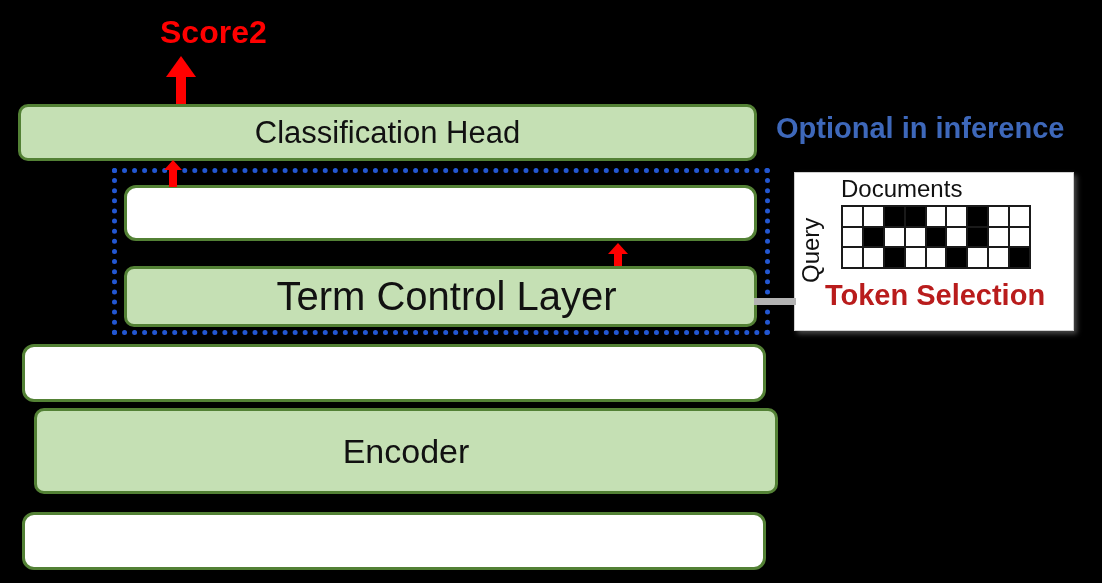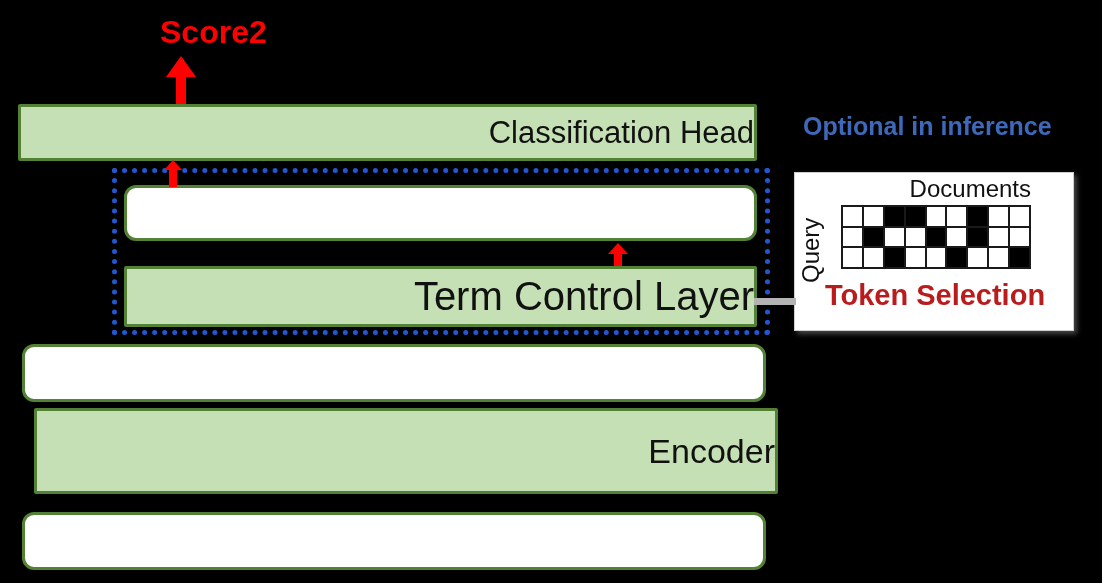--- a/index.html
+++ b/index.html
@@ -4,22 +4,22 @@
 <style>
   html,body{margin:0;padding:0;background:#000;}
   body{position:relative;width:1102px;height:583px;overflow:hidden;
        font-family:"Liberation Sans", sans-serif;}
 
   
   .abs{position:absolute;}
   .green-box{
     background:#c5e0b4;
     border:3px solid #538135;
-    border-radius:2px;
-    display:flex;align-items:center;justify-content:flex-end;
+    border-radius:10px;
+    display:flex;align-items:center;justify-content:center;
     color:#111;box-sizing:border-box;
   }
   .token-row{
     background:#fff;
     border:3px solid #538135;
     border-radius:12px;
     box-sizing:border-box;
   }
   .token-cell{
     position:absolute;
@@ -34,21 +34,21 @@
 
   
   #score-label{left:160px;top:14px;font-size:32px;font-weight:bold;color:#ff0000;}
   #score-arrow-shaft{left:176px;top:76px;width:10px;height:29px;background:#ff0000;}
   #score-arrow-head{left:166px;top:56px;width:0;height:0;
     border-left:15px solid transparent;border-right:15px solid transparent;
     border-bottom:21px solid #ff0000;}
 
   #classification-head{left:18px;top:104px;width:739px;height:57px;font-size:31px;}
 
-  #optional-note{left:776px;top:112px;font-size:25px;font-weight:bold;color:#3e68ba;white-space:nowrap;margin-left:27px;}
+  #optional-note{left:776px;top:112px;font-size:29px;font-weight:bold;color:#3e68ba;white-space:nowrap;}
 
   
   #dotted-region{left:112px;top:168px;width:658px;height:167px;
     border:5px dotted #2357d2;box-sizing:border-box;}
 
   
   #cls-arrow-shaft{left:169px;top:169px;width:8px;height:18px;background:#ff0000;z-index:6;}
   #cls-arrow-head{left:164px;top:160px;width:0;height:0;z-index:6;
     border-left:9px solid transparent;border-right:9px solid transparent;
     border-bottom:10px solid #ff0000;}
@@ -83,21 +83,21 @@
   #token-row-bottom{left:22px;top:512px;width:744px;height:58px;z-index:2;}
   #trb-cls{left:30px;top:520px;width:109px;height:42px;}
   #trb-query{left:146px;top:520px;width:131px;height:42px;}
   #trb-sep{left:284px;top:520px;width:110px;height:42px;}
   #trb-doc{left:402px;top:520px;width:357px;height:42px;}
 
   
   #token-selection-panel{left:794px;top:172px;width:280px;height:159px;
     background:#fff;border:1px solid #cfcfcf;box-sizing:border-box;z-index:4;
     box-shadow:3px 3px 5px rgba(130,130,130,0.55);}
-  #documents-label{left:46px;top:2px;width:190px;text-align:right;
+  #documents-label{left:46px;top:2px;width:190px;text-align:left;
     font-size:24px;color:#111;}
   #query-label{left:2px;top:30px;height:94px;
     writing-mode:vertical-rl;transform:rotate(180deg);
     display:flex;align-items:center;justify-content:center;
     font-size:24px;color:#111;}
   #selection-grid{left:46px;top:32px;width:190px;height:64px;
     background:#1a1a1a;border:2px solid #1a1a1a;box-sizing:border-box;
     display:grid;grid-template-columns:repeat(9,1fr);grid-template-rows:repeat(3,1fr);
     gap:2px;}
   #selection-grid .cell{background:#fff;}

